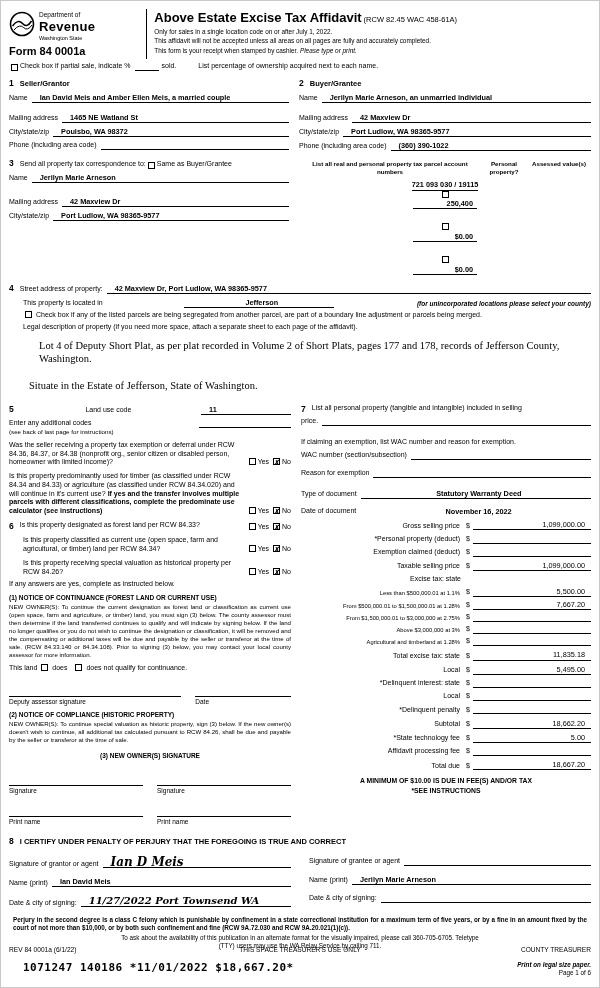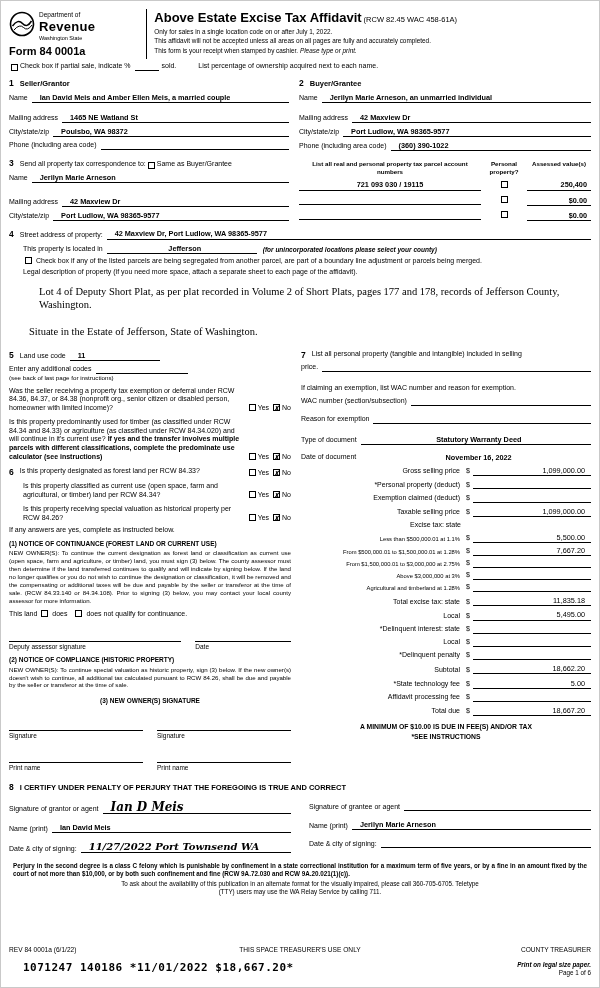--- a/index.html
+++ b/index.html
@@ -22,34 +22,34 @@
   .dept3 { font-size: 5.5px; }
   .hdr-divider { width: 1.3px; background: #000; margin: 0 7px 0 2px; }
   .hdr-right { flex: 1; padding-top: 1px; }
   .title { font-size: 13px; font-weight: bold; }
   .rcw { font-size: 7.5px; }
   .note { font-size: 6.4px; margin-top: 1.5px; }
   .formnum { font-size: 11px; font-weight: bold; margin-top: 3px; }
   .partialrow { display: flex; align-items: flex-end; margin-top: 3px; }
   .blank { display: inline-block; border-bottom: 1px solid #000; height: 8px; }
   
-  .frow { display: flex; align-items: flex-end; margin-top: 4px; }
+  .frow { display: flex; align-items: flex-end; margin-top: 4px; justify-content: space-between; }
   .lbl { white-space: nowrap; margin-right: 4px; }
   .fill { flex: 1; border-bottom: 1px solid #000; min-height: 9px; padding: 0 2px 0 8px; }
   .val { font-weight: bold; font-size: 7.3px; }
   .cb { display: inline-block; width: 7px; height: 7px; border: 1px solid #000; line-height: 7px; font-size: 7px; font-weight: bold; text-align: center; vertical-align: -1px; margin: 0 2px; overflow: hidden; }
   .secnum { font-weight: bold; font-size: 8.5px; margin-right: 6px; }
   .sechead { font-weight: bold; font-size: 7.5px; }
   
   .tworow { display: flex; margin-top: 7px; }
   .colL { width: 290px; padding-right: 10px; }
   .colR { flex: 1; }
   
   .phead { display: flex; font-weight: bold; font-size: 6.2px; text-align: center; margin-top: 2px; }
-  .prow { display: flex; align-items: center; margin-top: 5px; }
+  .prow { display: flex; align-items: center; margin-top: 5px; flex-direction: column; }
   .pc1 { flex: 1.7; }
   .pc2 { width: 46px; text-align: center; }
   .pc3 { width: 64px; text-align: right; }
   .fillc { border-bottom: 1px solid #000; min-height: 9px; text-align: center; }
   .fillr { border-bottom: 1px solid #000; min-height: 9px; text-align: right; padding-right: 4px; }
   
   .sec4 { margin-top: 8px; }
   .serif { font-family: "Liberation Serif", serif; font-size: 10.5px; }
   .legal { margin: 8px 10px 4px 30px; min-height: 34px; }
   .situate { margin: 6px 0 12px 20px; }

